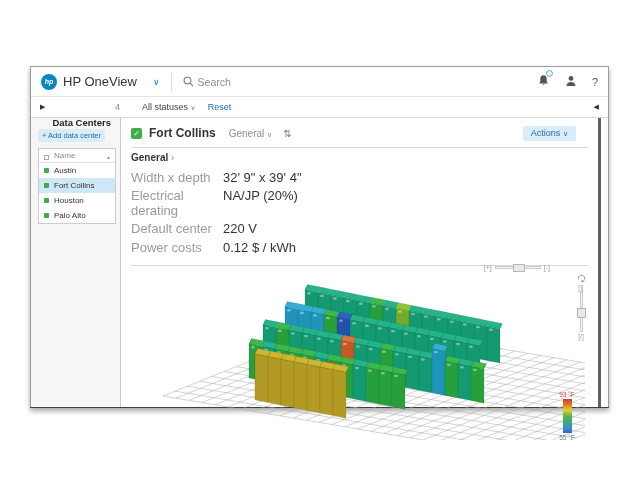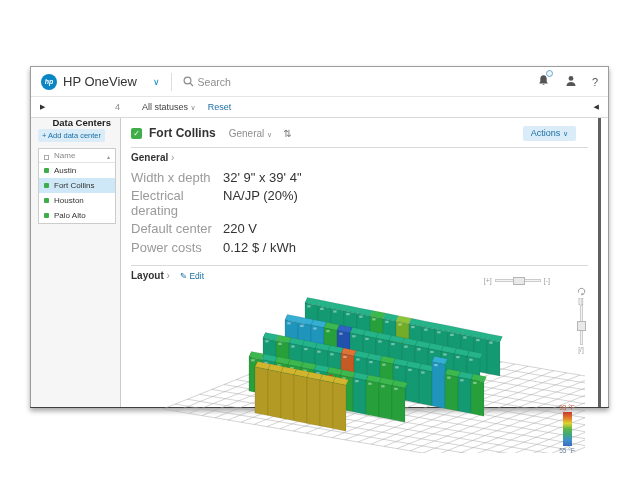--- a/index.html
+++ b/index.html
@@ -202,30 +202,20 @@
           <span class="v">220 V</span>
         </div>
         <div class="kv">
           <span class="k">Power costs</span>
           <span class="v">0.12 $ / kWh</span>
         </div>
       </div>
 
       <div class="hr"></div>
 
-      <div class="layout-head">
-        <span class="sec">
-          <span>Layout</span>
-          <span class="arr">›</span>
-        </span>
-        <span class="edit">
-          <span>✎</span>
-          <span>Edit</span>
-        </span>
-      </div>
 
       <div class="layout-area">
         <div class="hslider">
           <span>[+]</span>
           <span class="hs-track">
             <span class="hs-handle"></span>
           </span>
           <span>[-]</span>
         </div>
 

